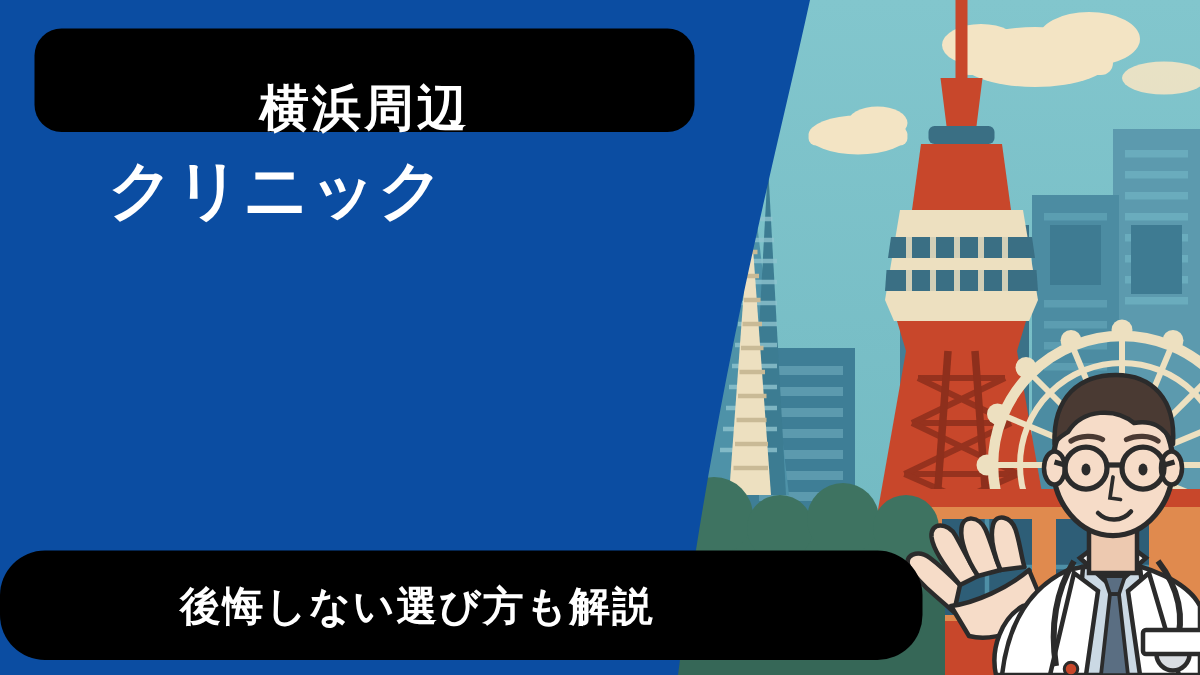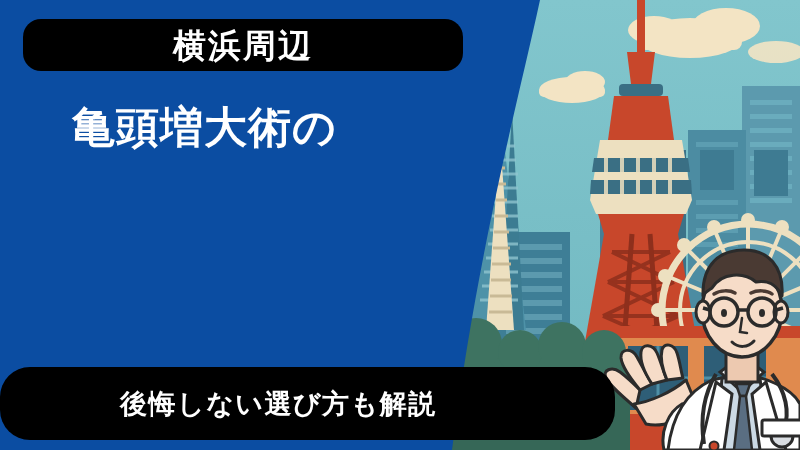--- a/index.html
+++ b/index.html
@@ -12,23 +12,23 @@
   
   .art{position:absolute;inset:0;}
   .art svg{display:block;width:800px;height:450px;}
 
   
   .bluepanel{position:absolute;left:0;top:0;width:560px;height:450px;}
   .bluepanel svg{display:block;width:560px;height:450px;}
 
   
   .badge{
-    position:absolute;left:23px;top:19px;width:440px;height:52px;
+    position:absolute;left:23px;top:19px;width:440px;height:69px;
     background:#000;border-radius:18px;
-    display:flex;align-items:center;justify-content:center;
+    display:flex;align-items:flex-end;justify-content:center;
   }
   .badge-text{
     color:#fff;font-size:33px;font-weight:bold;letter-spacing:2px;
     line-height:1;white-space:nowrap;
   }
 
   
   .headline{
     position:absolute;left:72px;top:96px;width:400px;
     color:#ffffff;font-weight:bold;font-size:43px;line-height:1.46;
@@ -350,20 +350,20 @@
     <svg viewBox="0 0 560 450" xmlns="http://www.w3.org/2000/svg">
       <path d="M0 0 L540 0 C516 110 478 250 452 450 L0 450 Z" fill="#0B4DA2"></path>
     </svg>
   </div>
 
   <div class="badge">
     <span class="badge-text">横浜周辺</span>
   </div>
 
   <div class="headline">
-    <span class="ln">亀頭増大術の</span>
+    <span class="ln">クリニック</span>
   </div>
 
   <div class="bottombar">
     <span class="bottombar-text">後悔しない選び方も解説</span>
   </div>
 
 </div>
 
 </body></html>

